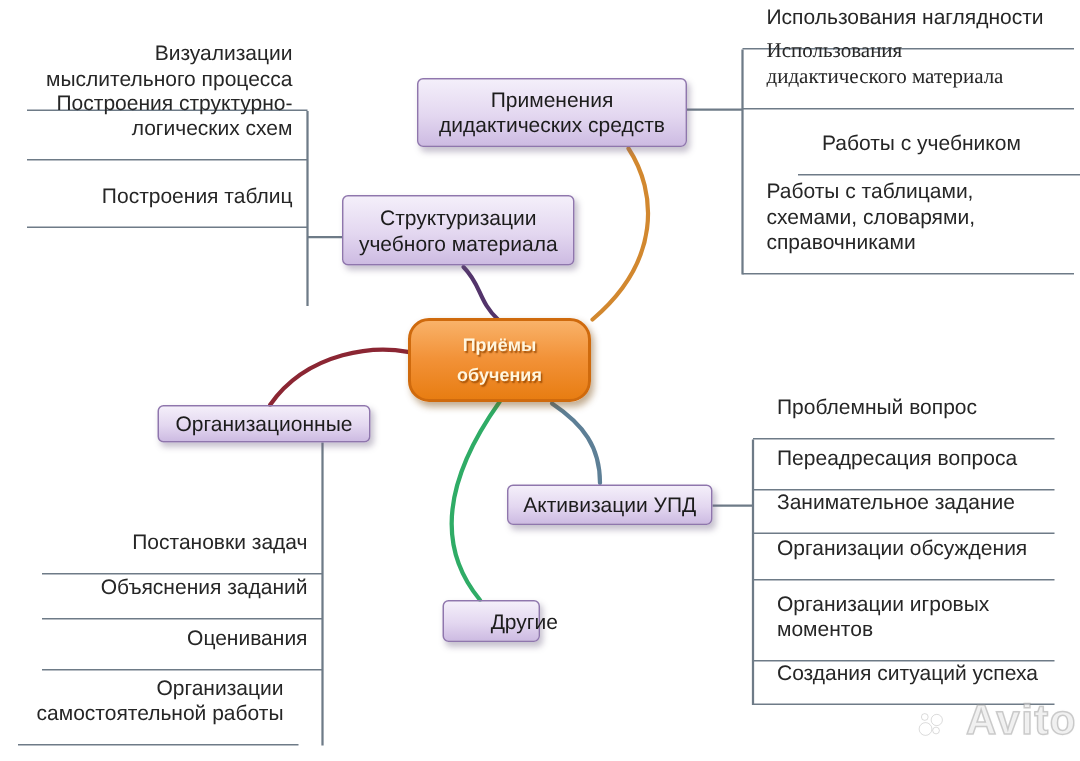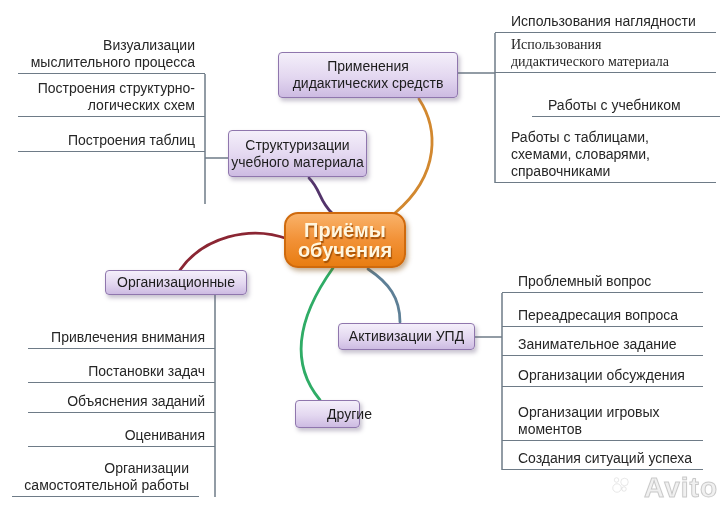--- a/index.html
+++ b/index.html
@@ -6,51 +6,51 @@
   #stage{
     position:relative;width:720px;height:507px;background:#ffffff;overflow:hidden;
     font-family:"Liberation Sans","DejaVu Sans",sans-serif;color:#222;
   }
   svg.overlay{position:absolute;left:0;top:0;width:720px;height:507px;}
   .leaf{
     position:absolute;box-sizing:border-box;
     display:flex;flex-direction:column;justify-content:flex-end;
     border-bottom:1.5px solid #6e7b87;
     font-size:14px;line-height:17px;white-space:pre-line;
-    color:#262626;padding-bottom:2px;
+    color:#262626;padding-bottom:12px;
   }
   .leaf.right-al{text-align:right;padding-right:10px;}
   .leaf.left-al{text-align:left;padding-left:16px;}
   .branch-box{
     position:absolute;box-sizing:border-box;
     display:flex;align-items:center;justify-content:center;text-align:center;
     border:1px solid #8f76ad;border-radius:4px;
     background:linear-gradient(180deg,#f4effa 0%,#e3d7f0 55%,#cdbbe2 100%);
     box-shadow:2px 3px 4px rgba(105,92,125,.38);
     font-size:14px;line-height:17px;white-space:pre-line;color:#1c1c1c;
   }
   #central-node{
     position:absolute;box-sizing:border-box;
-    left:284px;top:212px;width:122px;height:56px;
+    left:272px;top:212px;width:122px;height:56px;
     display:flex;align-items:center;justify-content:center;text-align:center;
     border:2px solid #cf6a0d;border-radius:14px;
     background:linear-gradient(180deg,#f9b269 0%,#f29238 48%,#e87d12 100%);
     box-shadow:2px 3px 5px rgba(120,70,10,.45);
-    font-size:20px;font-weight:bold;line-height:20px;white-space:pre-line;
+    font-size:12px;font-weight:bold;line-height:20px;white-space:pre-line;
     color:#fff6df;text-shadow:1px 1.5px 1px rgba(150,72,0,.85);
   }
   #box-didactic{left:278px;top:52px;width:180px;height:46px;}
-  #box-structuring{left:228px;top:130px;width:139px;height:47px;}
+  #box-structuring{left:228px;top:130px;width:155px;height:47px;}
   #box-organizational{left:105px;top:270px;width:142px;height:25px;}
   #box-activation{left:338px;top:323px;width:137px;height:27px;}
   #box-other{left:295px;top:400px;width:65px;height:28px;padding-left:44px;}
 
   
   #tl1{left:18px;top:35px;width:187px;height:39px;}
-  #tl2{left:18px;top:78px;width:187px;height:39px;}
+  #tl2{left:18px;top:68px;width:187px;height:39px;}
   #tl3{left:18px;top:130px;width:187px;height:22px;}
   #tl4{left:18px;top:165px;width:187px;height:39px;}
   
   #tr1{left:495px;top:11px;width:221px;height:22px;}
   #tr2{left:495px;top:34px;width:221px;height:39px;font-family:Liberation Serif, serif;}
   #tr3{left:495px;top:95px;width:221px;height:22px;margin-left:37px;}
   #tr4{left:495px;top:127px;width:221px;height:56px;}
   
   #bl1{left:28px;top:327px;width:187px;height:22px;}
   #bl2{left:28px;top:361px;width:187px;height:22px;}
@@ -60,21 +60,21 @@
   
   #br1{left:502px;top:271px;width:201px;height:22px;}
   #br2{left:502px;top:305px;width:201px;height:22px;}
   #br3{left:502px;top:334px;width:201px;height:22px;}
   #br4{left:502px;top:365px;width:201px;height:22px;}
   #br5{left:502px;top:402px;width:201px;height:39px;}
   #br6{left:502px;top:448px;width:201px;height:22px;}
 
   #watermark{
     position:absolute;left:612px;top:464px;width:106px;height:40px;
-    display:flex;align-items:flex-end;gap:14px;pointer-events:none;
+    display:flex;align-items:flex-start;gap:14px;pointer-events:none;
   }
   #watermark .wm-text{
     font-size:28px;font-weight:bold;letter-spacing:1px;
     color:rgba(255,255,255,.55);
     -webkit-text-stroke:1px rgba(150,150,150,.45);
     text-shadow:0 0 1px rgba(160,160,160,.35);
   }
 </style>
 </head>
 <body>
@@ -116,21 +116,20 @@
   <div id="tl3" class="leaf right-al">Построения таблиц</div>
 
   <div id="tr1" class="leaf left-al">Использования наглядности</div>
   <div id="tr2" class="leaf left-al">Использования
 дидактического материала</div>
   <div id="tr3" class="leaf left-al">Работы с учебником</div>
   <div id="tr4" class="leaf left-al">Работы с таблицами,
 схемами, словарями,
 справочниками</div>
 
-  <div id="bl1" class="leaf right-al">Привлечения внимания</div>
   <div id="bl2" class="leaf right-al">Постановки задач</div>
   <div id="bl3" class="leaf right-al">Объяснения заданий</div>
   <div id="bl4" class="leaf right-al">Оценивания</div>
   <div id="bl5" class="leaf right-al">Организации
 самостоятельной работы</div>
 
   <div id="br1" class="leaf left-al">Проблемный вопрос</div>
   <div id="br2" class="leaf left-al">Переадресация вопроса</div>
   <div id="br3" class="leaf left-al">Занимательное задание</div>
   <div id="br4" class="leaf left-al">Организации обсуждения</div>

